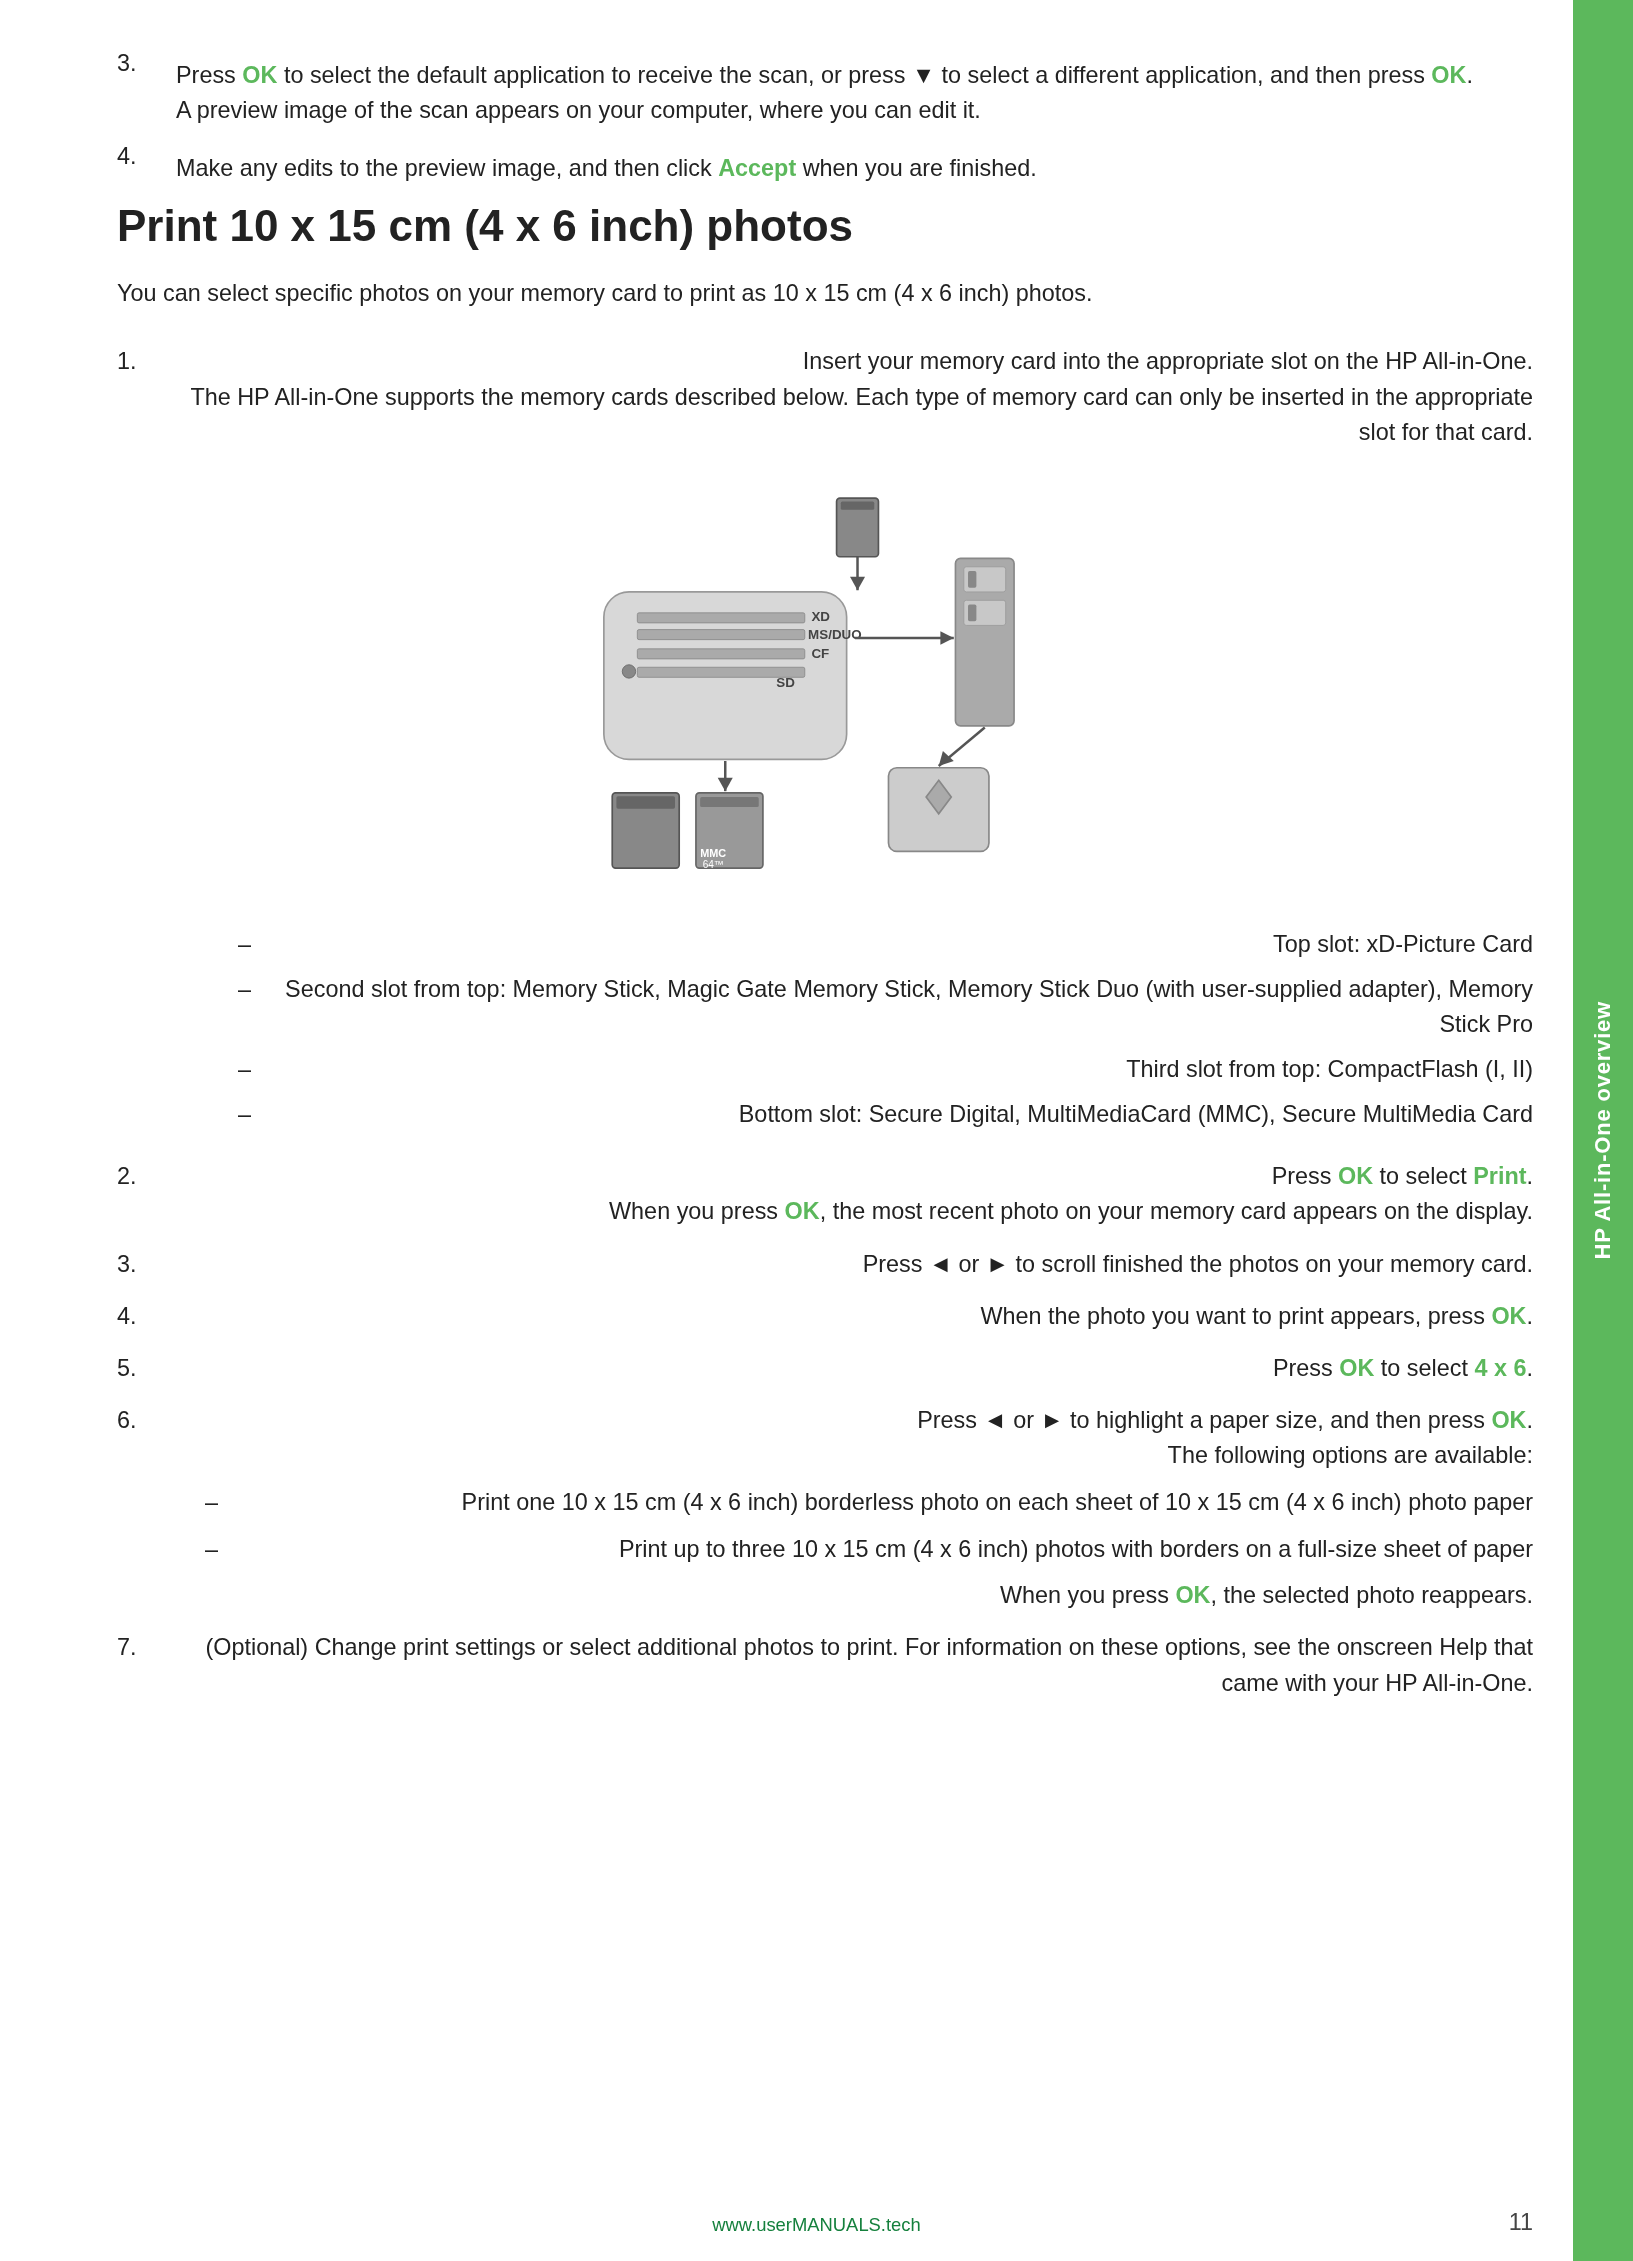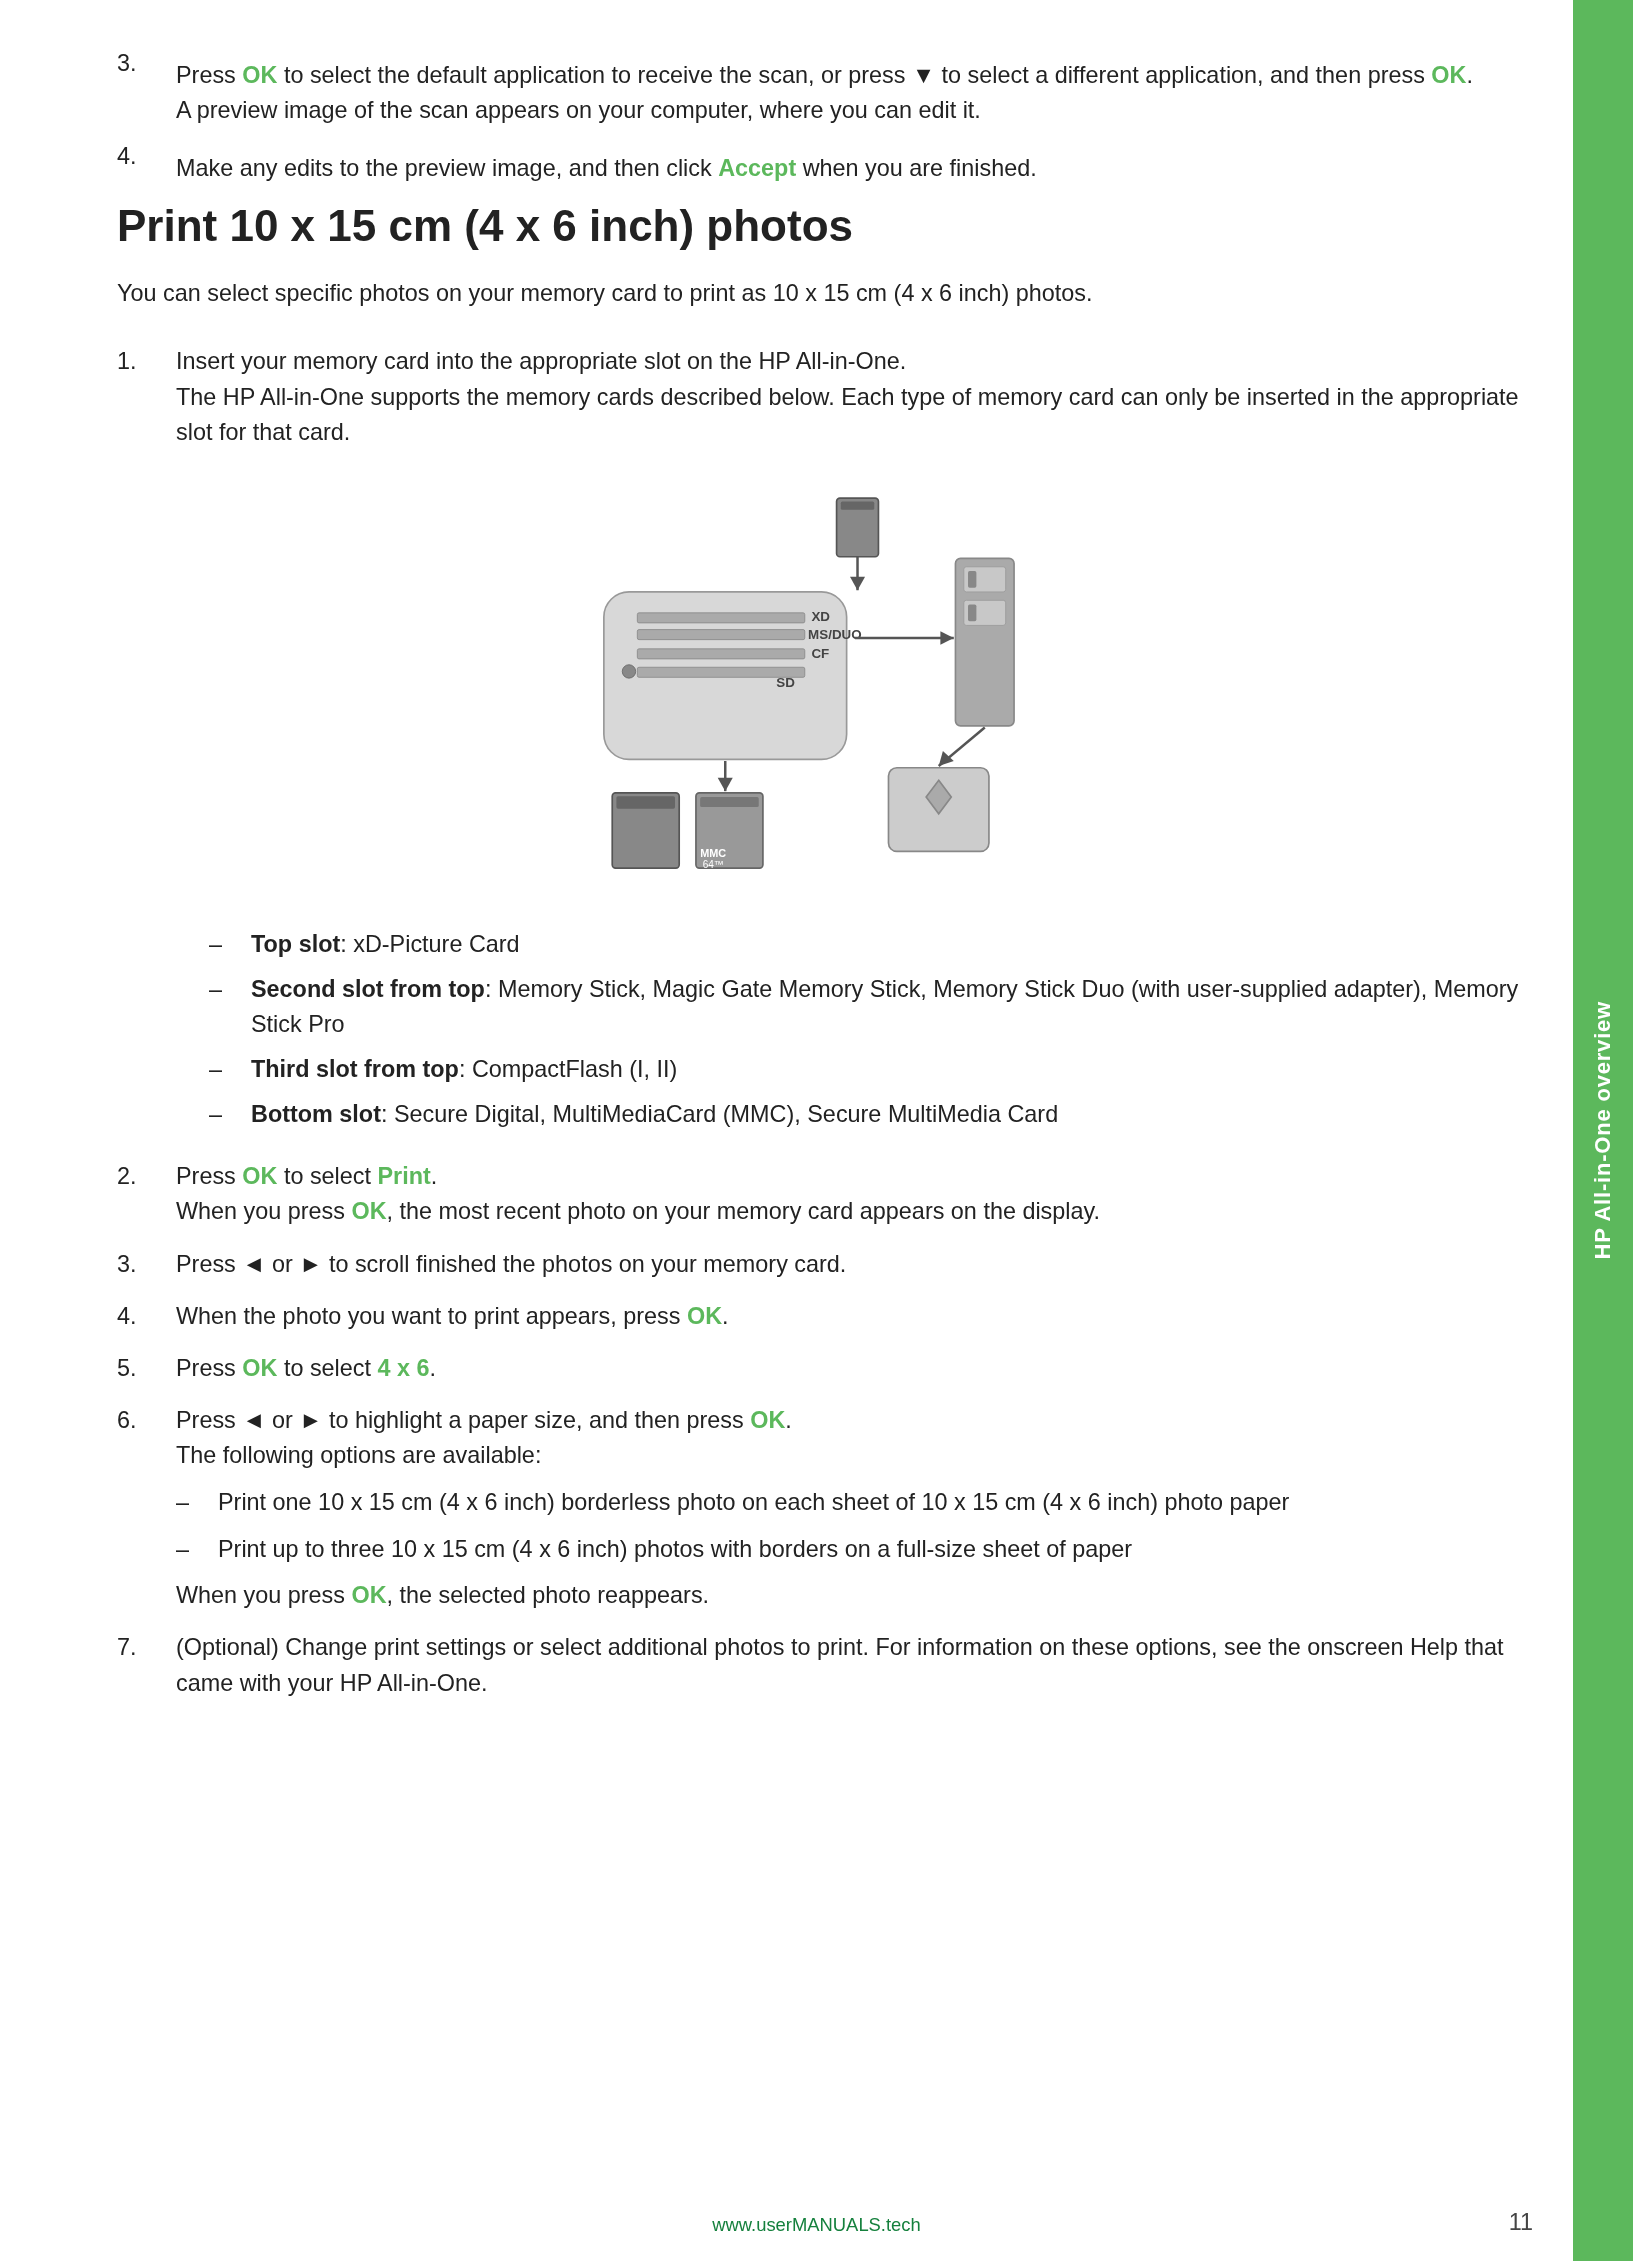--- a/index.html
+++ b/index.html
@@ -111,20 +111,21 @@
       margin-bottom: 17px;
       font-size: 23.4px;
       line-height: 1.5;
     }
     .steps-list > li .num {
       min-width: 59px;
       font-size: 23.4px;
     }
     .steps-list > li .content-text {
       flex: 1;
+      text-align: right;
     }
 
     
     .bullet-list {
       list-style: none;
       margin-top: 11.7px;
       margin-left: 33px;
     }
     .bullet-list li {
       display: flex;
@@ -133,21 +134,21 @@
       line-height: 1.5;
     }
     .bullet-list li .dash {
       min-width: 42px;
       font-size: 23.4px;
     }
     .bullet-list li .btext {
       flex: 1;
     }
     .bold-term {
-      font-weight: bold;
+      font-weight: normal;
     }
 
     
     .diagram-container {
       margin: 33px auto 42px auto;
       width: 586px;
       height: 402px;
       position: relative;
     }
 

